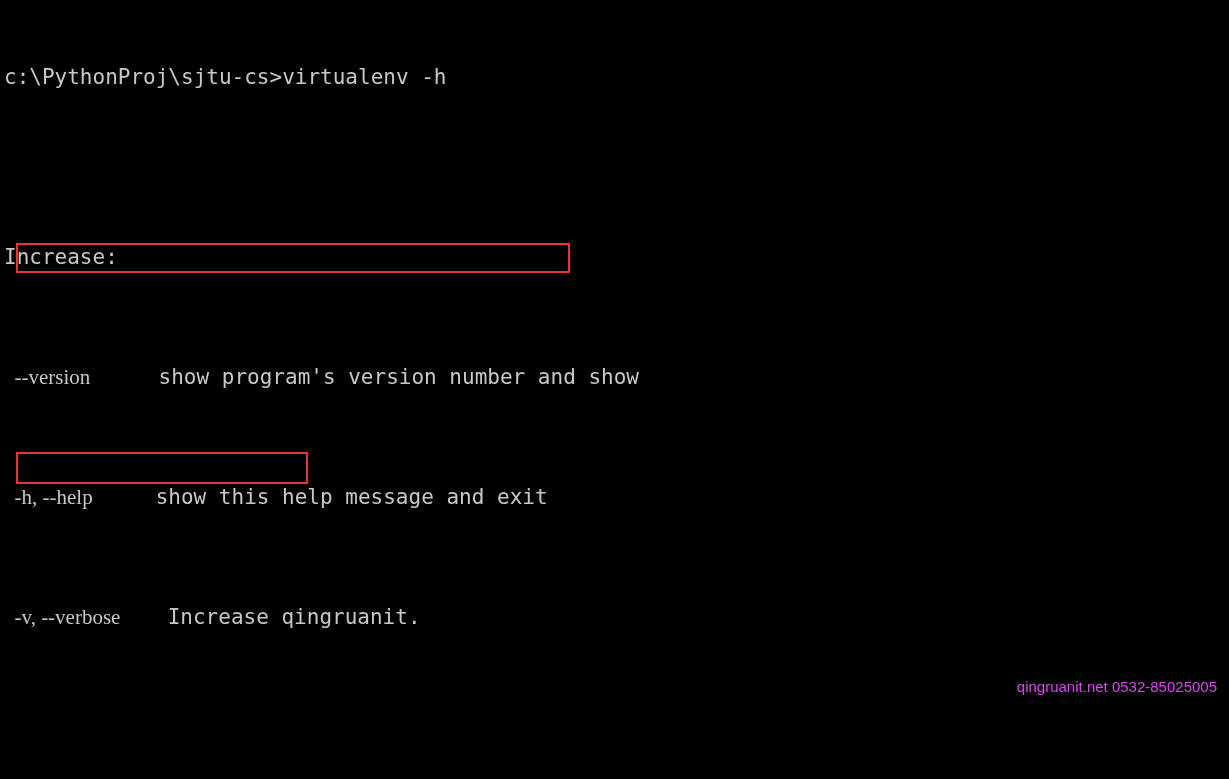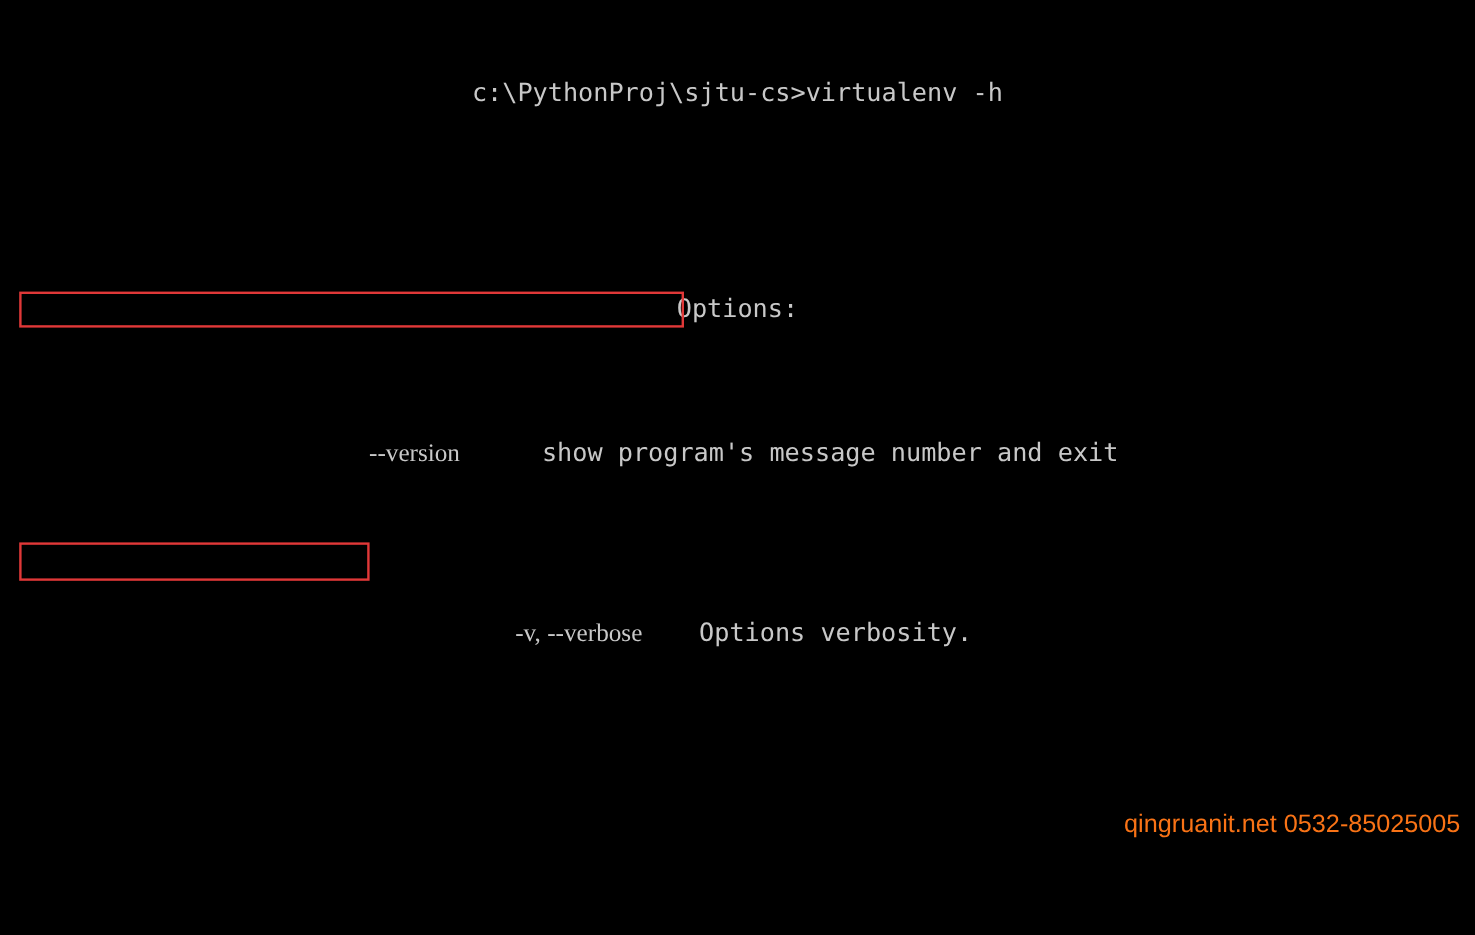--- a/index.html
+++ b/index.html
@@ -11,51 +11,52 @@
     font-family: "SimSun", "NSimSun", "Consolas", monospace;
     font-size: 21px;
     line-height: 30px;
     overflow: hidden;
   }
   .terminal {
     padding: 2px 4px;
     white-space: pre;
     position: relative;
   }
-  .row { display: block; height: 30px; text-align: center; }
+  .row { display: block; height: 30px; }
   .flag-pad { white-space: pre; font-family: Liberation Serif, serif; }
   .highlight-box {
     position: absolute;
     border: 2px solid #e03838;
     pointer-events: none;
   }
   #hl1 { left: 16px; top: 243px; width: 554px; height: 30px; }
   #hl2 { left: 16px; top: 452px; width: 292px; height: 32px; }
   .watermark {
     position: absolute;
     right: 12px;
     top: 672px;
-    font-size: 21px;
-    color: #f97316;
+    font-size: 15px;
+    color: #d946ef;
     font-family: Arial, sans-serif;
     white-space: nowrap;
   }
 </style>
 </head>
 <body>
 
 <div class="terminal">
   <span class="row">c:\PythonProj\sjtu-cs&gt;virtualenv -h</span>
   <span class="row"> </span>
-  <span class="row">Options:</span>
+  <span class="row">Increase:</span>
 
-  <span class="row"><span class="flag-pad">  --version             </span><span>show program's message number and exit</span></span>
+  <span class="row"><span class="flag-pad">  --version             </span><span>show program's version number and show</span></span>
 
+  <span class="row"><span class="flag-pad">  -h, --help            </span><span>show this help message and exit</span></span>
 
-  <span class="row"><span class="flag-pad">  -v, --verbose         </span><span>Options verbosity.</span></span>
+  <span class="row"><span class="flag-pad">  -v, --verbose         </span><span>Increase qingruanit.</span></span>
 
   
 
   
   
   
   
   
   
 

